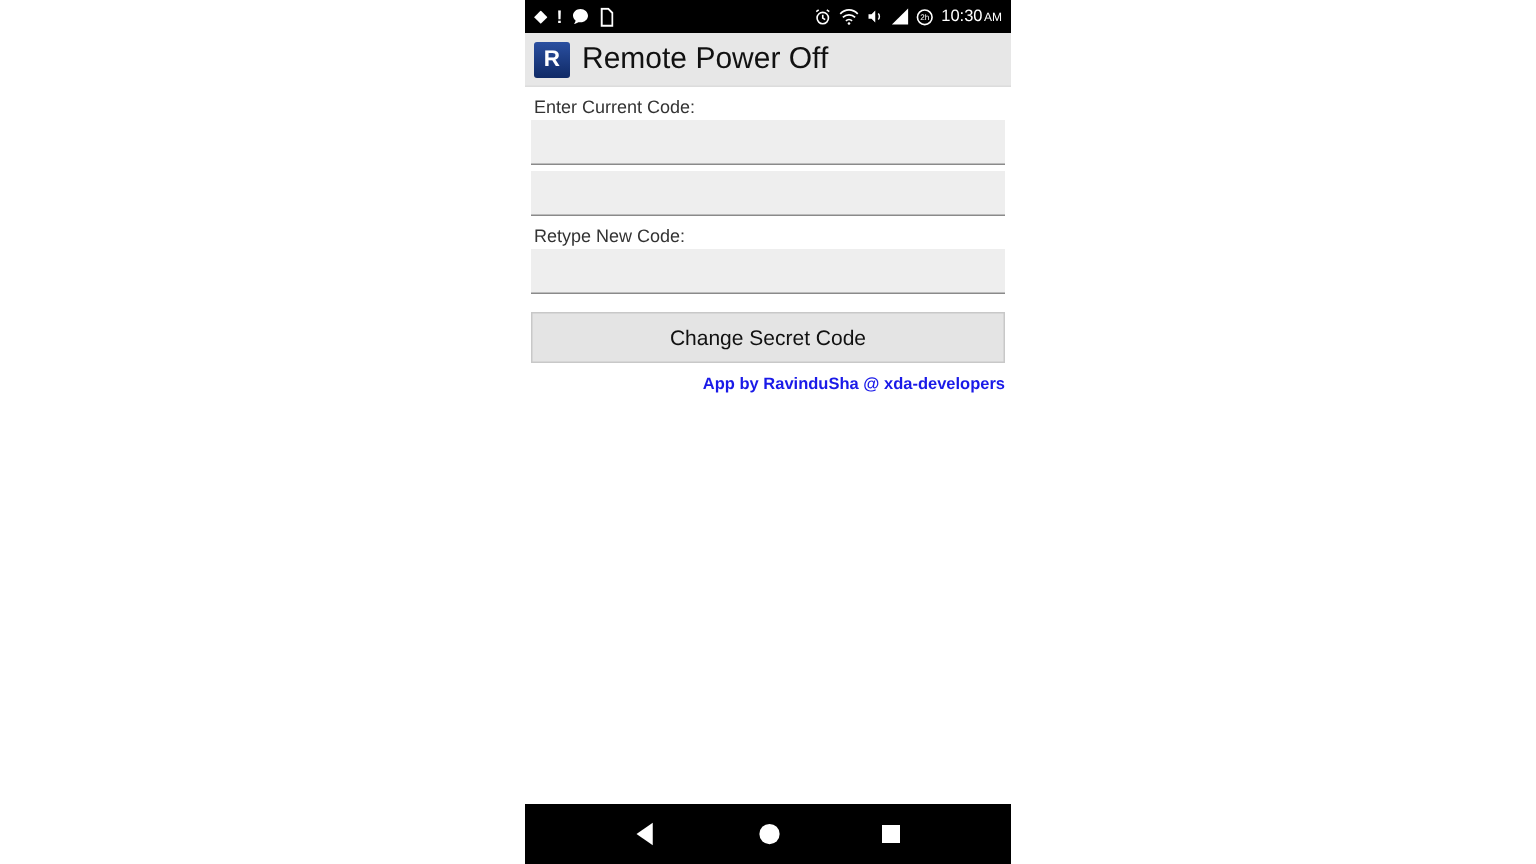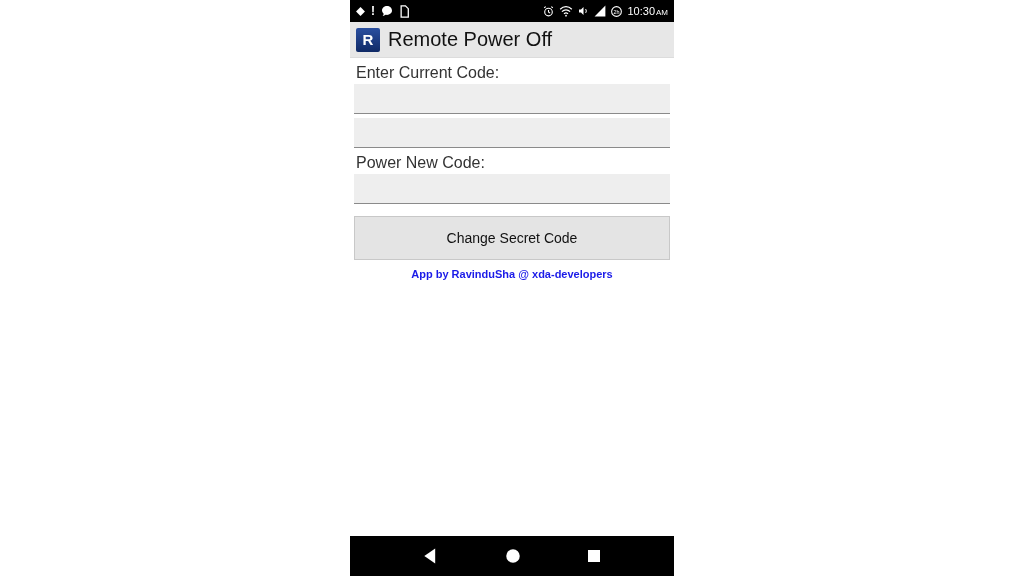--- a/index.html
+++ b/index.html
@@ -64,47 +64,47 @@
       font-weight: 500;
     }
     .content {
       flex: 1;
       background: #ffffff;
       padding: 4px 4px 0 4px;
       display: flex;
       flex-direction: column;
     }
     .field-label {
-      font-size: 16px;
+      font-size: 12px;
       color: #333333;
       margin-top: 2px;
       margin-bottom: 2px;
       padding-left: 2px;
     }
     .field-input {
       width: 100%;
       height: 30px;
       background: #eeeeee;
       border: none;
       border-bottom: 1px solid #8a8a8a;
       font-size: 13px;
       padding: 4px 6px;
       margin-bottom: 4px;
     }
     .change-button {
       margin-top: 8px;
-      height: 44px;
+      height: 34px;
       background: #e4e4e4;
       border: 1px solid #c8c8c8;
       font-size: 14px;
       color: #111111;
       cursor: pointer;
     }
     .credit {
-      text-align: center;
+      text-align: right;
       margin-top: 8px;
       font-size: 11px;
       font-weight: bold;
       color: #1a1ae8;
     }
     .nav-bar {
       height: 40px;
       background: #000000;
       display: flex;
       align-items: center;
@@ -183,21 +183,21 @@
     </div>
     <div class="app-title">Remote Power Off</div>
   </div>
 
   <div class="content">
     <div class="field-label">Enter Current Code:</div>
     <input class="field-input" type="text" value="" style="">
 
     <input class="field-input" type="text" value="" style="">
 
-    <div class="field-label">Power New Code:</div>
+    <div class="field-label">Retype New Code:</div>
     <input class="field-input" type="text" value="" style="">
 
     <button class="change-button">Change Secret Code</button>
 
     <div class="credit">App by RavinduSha @ xda-developers</div>
   </div>
 
   <div class="nav-bar">
     <span>
       <svg class="svg-icon" width="20" height="20" viewBox="0 0 24 24">

